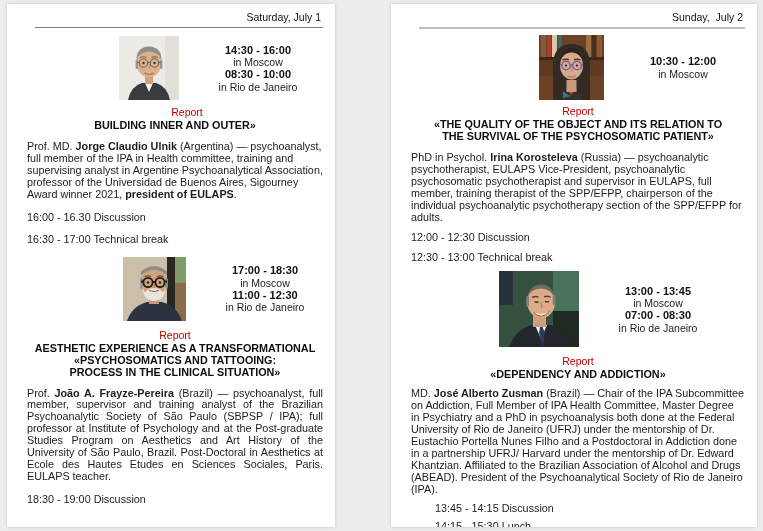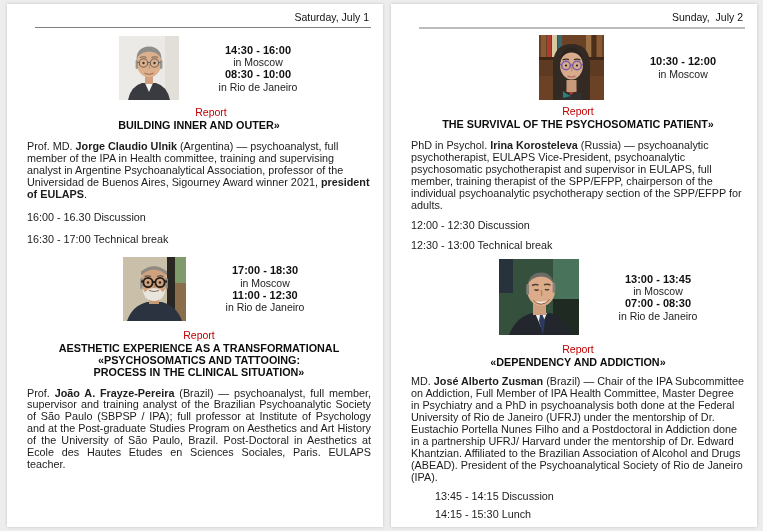--- a/index.html
+++ b/index.html
@@ -10,21 +10,21 @@
     color:#1a1a1a;
     position:relative;
     overflow:hidden;
   }
   .page{
     position:absolute;top:4px;height:523px;
     background:#ffffff;
     box-shadow:0 0 3px rgba(0,0,0,.18);
     overflow:hidden;
   }
-  .page-left{left:7px;width:376px;}
+  .page-left{left:7px;width:328px;}
   .page-right{left:391px;width:366px;}
   .page-inner{padding:6px 12px 0 20px;}
   .date-line{
     text-align:right;font-size:10.5px;line-height:14px;color:#111;
     white-space:pre;padding-right:2px;
   }
   .rule{height:0;margin-top:3px;}
   .rule-dark{border-top:1px solid #7e7e7e;margin-left:8px;}
   .rule-light{border-top:2px solid #bdbdbd;margin-left:8px;}
   .session-row{display:flex;align-items:center;gap:23px;}
@@ -135,20 +135,21 @@
 
     <div class="report-label mt8" style="color:#c00000">Report</div>
     <div class="report-title">
       <div>AESTHETIC EXPERIENCE AS A TRANSFORMATIONAL</div>
       <div>«PSYCHOSOMATICS AND TATTOOING:</div>
       <div>PROCESS IN THE CLINICAL SITUATION»</div>
     </div>
 
     <p class="bio justify mt10"><span>Prof. </span><span class="b">João A. Frayze-Pereira</span><span> (Brazil) — psychoanalyst, full member, supervisor and training analyst of the Brazilian Psychoanalytic Society of São Paulo (SBPSP / IPA); full professor at Institute of Psychology and at the Post-graduate Studies Program on Aesthetics and Art History of the University of São Paulo, Brazil. Post-Doctoral in Aesthetics at Ecole des Hautes Etudes en Sciences Sociales, Paris. EULAPS teacher.</span></p>
 
+    <div class="note mt10">18:30 - 19:00 Discussion</div>
   </div>
 </div>
 
 <div class="page page-right">
   <div class="page-inner">
     <div class="date-line">Sunday,  July 2</div>
     <div class="rule rule-light"></div>
 
     <div class="session-row mt6" style="margin-left:104px">
       <div class="photo" aria-label="portrait of woman with dark hair and purple glasses in front of bookshelf">
@@ -183,20 +184,21 @@
         </svg>
       </div>
       <div class="times">
         <div class="time-range">10:30 - 12:00</div>
         <div class="time-place">in Moscow</div>
       </div>
     </div>
 
     <div class="report-label mt5" style="color:#c00000">Report</div>
     <div class="report-title">
+      <div>«THE QUALITY OF THE OBJECT AND ITS RELATION TO</div>
       <div>THE SURVIVAL OF THE PSYCHOSOMATIC PATIENT»</div>
     </div>
 
     <p class="bio mt10"><span>PhD in Psychol. </span><span class="b">Irina Korosteleva</span><span> (Russia) — psychoanalytic psychotherapist, EULAPS Vice-President, psychoanalytic psychosomatic psychotherapist and supervisor in EULAPS, full member, training therapist of the SPP/EFPP, chairperson of the individual psychoanalytic psychotherapy section of the SPP/EFPP for adults.</span></p>
 
     <div class="note mt8">12:00 - 12:30 Discussion</div>
     <div class="note mt8">12:30 - 13:00 Technical break</div>
 
     <div class="session-row mt8" style="margin-left:88px">
       <div class="photo" aria-label="portrait of smiling man in dark suit and tie, dark green background">

